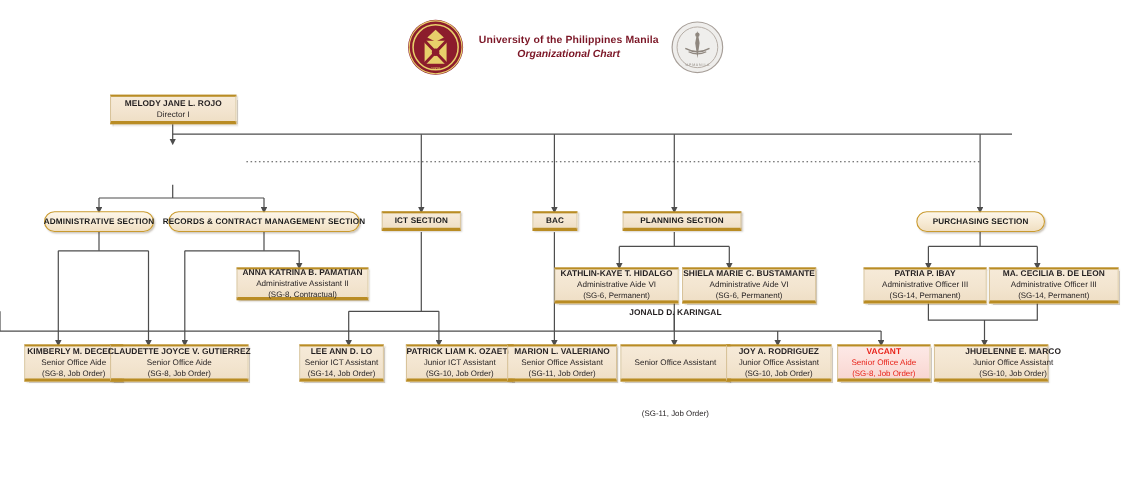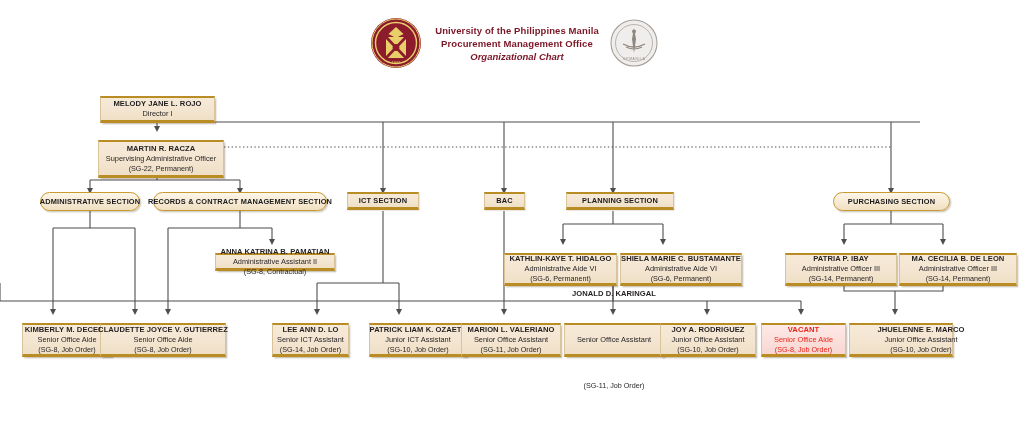--- a/index.html
+++ b/index.html
@@ -31,21 +31,20 @@
     box-sizing:border-box;
     background:linear-gradient(180deg,#f6ead8 0%,#f3e5d0 55%,#efdfc6 100%);
     border-top:2.5px solid #b98c24;
     border-bottom:3px solid #b98c24;
     border-left:1px solid #d8c39a;
     border-right:1px solid #d8c39a;
     box-shadow:1.5px 1.5px 1.5px rgba(90,70,40,.30);
     text-align:center;
     display:flex;flex-direction:column;align-items:center;justify-content:center;
     color:#231f20;
-    margin-top:10px;
   }
   .box .nm{font-size:7.6px;font-weight:bold;line-height:10px;letter-spacing:.05px;white-space:nowrap;}
   .box .ttl{font-size:7.4px;line-height:10px;white-space:nowrap;}
   .box .sg{font-size:7.2px;line-height:10px;white-space:nowrap;}
 
   .pill{
     position:absolute;box-sizing:border-box;
     background:linear-gradient(180deg,#fdf6e9 0%,#f6e9d2 60%,#f0dfc2 100%);
     border:1.6px solid #c99a2e;
     border-radius:11px;
@@ -87,21 +86,20 @@
         <path d="M26 10 L18.5 17 L26 21 L33.5 17 Z" fill="#e8cf6a"></path>
         <rect x="16" y="20" width="20" height="21" rx="1.6" fill="#e8cf6a"></rect>
         <path d="M16 20 L36 41 M36 20 L16 41" stroke="#8c1c2c" stroke-width="2.6"></path>
         <circle cx="26" cy="30.5" r="3.4" fill="#8c1c2c"></circle>
         <text x="26" y="47" font-size="4" fill="#e8cf6a" text-anchor="middle" font-family="Liberation Sans, sans-serif">1908</text>
       </svg>
     </div>
 
     <div class="header-text">
       <div class="l1">University of the Philippines Manila</div>
-      <div class="l2">Procurement Management Office</div>
       <div class="l3">Organizational Chart</div>
     </div>
 
     <div class="seal2">
       <svg width="48" height="48" viewBox="0 0 48 48">
         <circle cx="24" cy="24" r="23" fill="#efeeec" stroke="#a79f99" stroke-width="1.1"></circle>
         <circle cx="24" cy="24" r="18.5" fill="none" stroke="#b5ada6" stroke-width="0.9"></circle>
         <path d="M24 9 L26 20 L24 34 L22 20 Z" fill="#8f877f"></path>
         <path d="M13 25 q11 6 22 0" fill="none" stroke="#8f877f" stroke-width="1.4"></path>
         <path d="M16 28 q8 4 16 0" fill="none" stroke="#8f877f" stroke-width="1.1"></path>
@@ -171,25 +169,20 @@
       <path d="M844 276 L844 291 L943 291 L943 276"></path>
       <line x1="895" y1="291" x2="895" y2="312" marker-end="url(#ar)"></line>
     </g>
   </svg>
 
   <div class="box" style="left:100px;top:86px;width:115px;height:27px;">
     <div class="nm">MELODY JANE L. ROJO</div>
     <div class="ttl">Director I</div>
   </div>
 
-  <div class="box" style="left:98px;top:130px;width:126px;height:38px;">
-    <div class="nm">MARTIN R. RACZA</div>
-    <div class="ttl">Supervising Administrative Officer</div>
-    <div class="sg">(SG-22, Permanent)</div>
-  </div>
 
   <div class="pill" style="left:40px;top:192px;width:100px;height:19px;">
     <div class="nm">ADMINISTRATIVE SECTION</div>
   </div>
 
   <div class="pill" style="left:153px;top:192px;width:174px;height:19px;">
     <div class="nm">RECORDS &amp; CONTRACT MANAGEMENT SECTION</div>
   </div>
 
   <div class="flat" style="left:347px;top:192px;width:72px;height:18px;">
@@ -201,21 +194,21 @@
   </div>
 
   <div class="flat" style="left:566px;top:192px;width:108px;height:18px;">
     <div class="nm">PLANNING SECTION</div>
   </div>
 
   <div class="pill" style="left:833px;top:192px;width:117px;height:19px;">
     <div class="nm">PURCHASING SECTION</div>
   </div>
 
-  <div class="box" style="left:215px;top:243px;width:120px;height:18px;">
+  <div class="box" style="left:215px;top:243px;width:120px;height:30px;">
     <div class="nm">ANNA KATRINA B. PAMATIAN</div>
     <div class="ttl">Administrative Assistant II</div>
     <div class="sg">(SG-8, Contractual)</div>
   </div>
 
   <div class="box" style="left:504px;top:243px;width:113px;height:33px;">
     <div class="nm">KATHLIN-KAYE T. HIDALGO</div>
     <div class="ttl">Administrative Aide VI</div>
     <div class="sg">(SG-6, Permanent)</div>
   </div>

